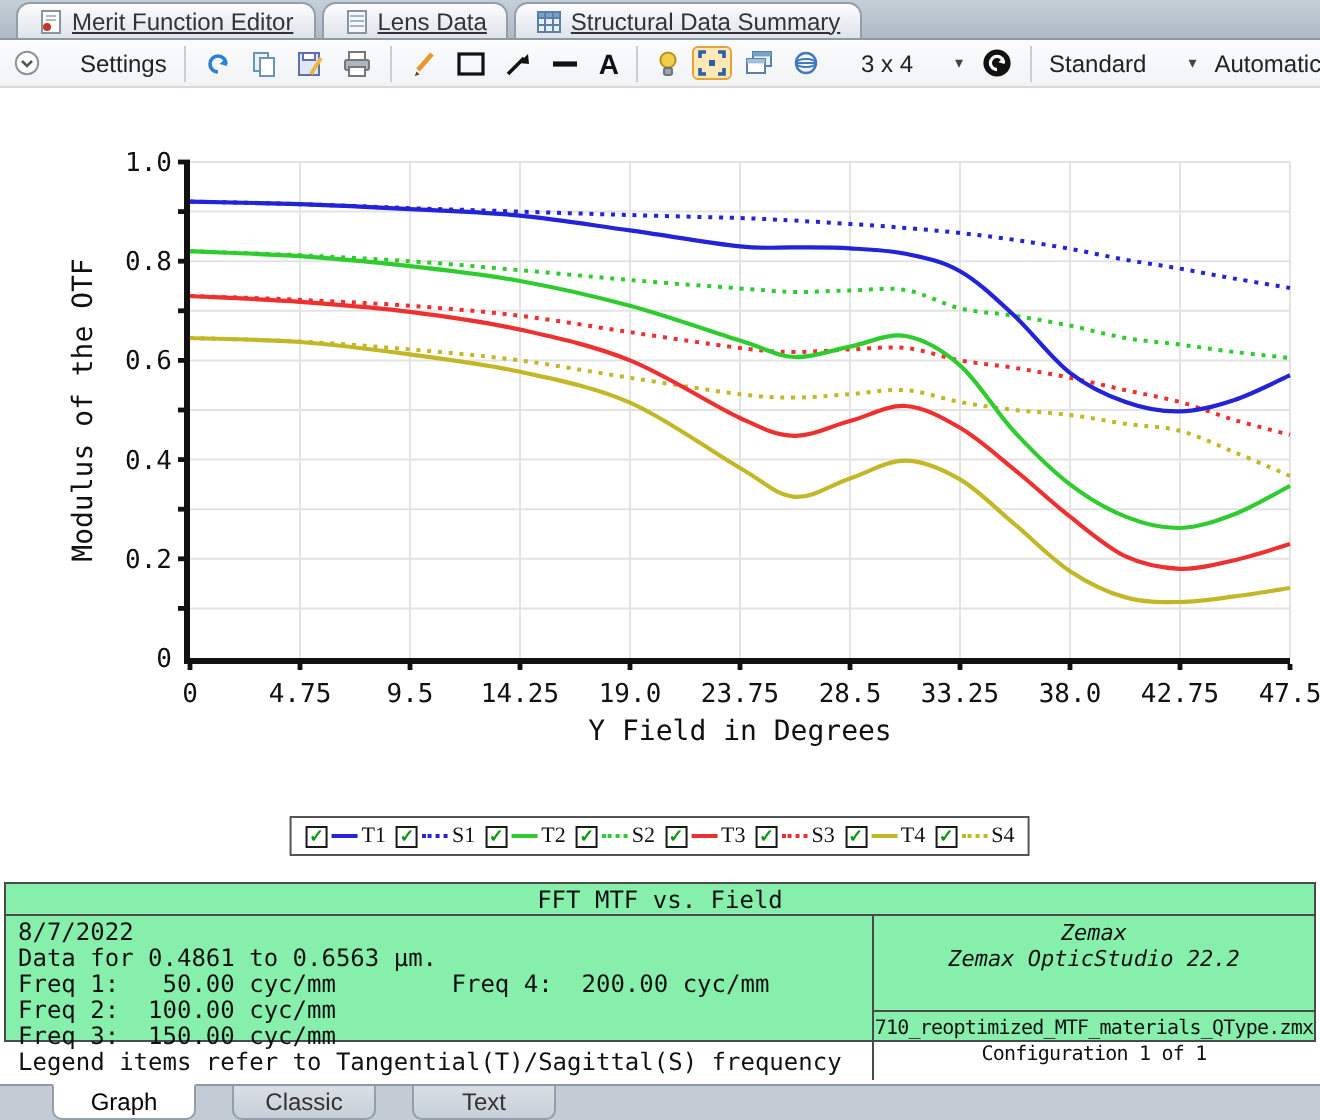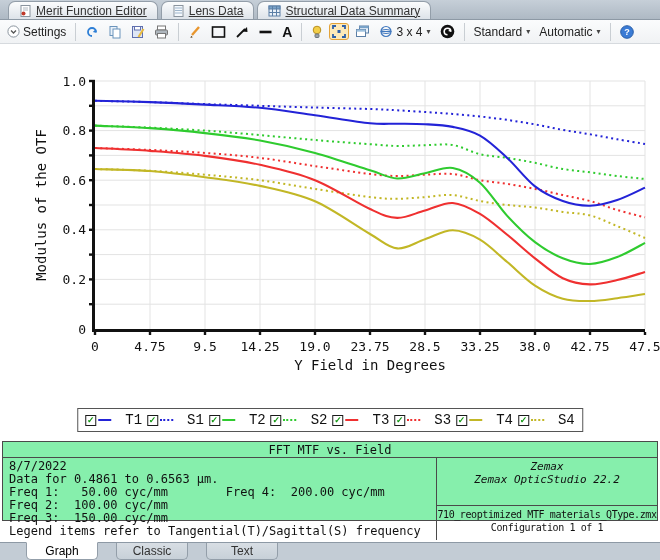--- a/index.html
+++ b/index.html
@@ -22,42 +22,42 @@
   .doc-tab.active { background:#fff; height:20px; font-weight:normal; color:#111; position:relative; z-index:2; }
   .doc-tab .close-x { color:#666; font-size:12px; margin-left:4px; }
   .tab-ic { width:13px; height:12px; flex:0 0 auto; }
   
   .toolbar {
     position:absolute; left:0; top:20px; width:660px; height:24px;
     background:linear-gradient(#fbfcfd,#f0f2f4); border-bottom:1px solid #d6dade;
     display:flex; align-items:center; padding:0 4px; gap:3px;
   }
   .tb-sep { width:1px; height:18px; background:#c9ced3; margin:0 3px; flex:0 0 auto; }
-  .tb-btn { display:flex; align-items:center; gap:3px; padding:2px 3px; border-radius:3px; }
+  .tb-btn { display:flex; align-items:center; gap:20px; padding:2px 3px; border-radius:3px; }
   .tb-label { font-size:12px; color:#222; white-space:nowrap; }
   .dd-arrow { font-size:8px; color:#444; margin-left:1px; }
   .tb-active { background:#fde9b8; border:1px solid #e3a33b; border-radius:3px; padding:1px 2px; }
   .icon-svg { display:block; }
   
   .chart-wrap { position:absolute; left:0; top:44px; width:660px; height:397px; background:#fff; }
   .legend {
     position:absolute; left:50%; top:364px; transform:translateX(-50%);
     display:flex; align-items:center; gap:5px; border:1px solid #555; background:#fff;
     padding:3px 7px; white-space:nowrap;
   }
   .lg-item { display:flex; align-items:center; gap:2px; }
   .lg-check {
     width:11px; height:11px; border:1.6px solid #1a1a1a; background:#fff;
     display:flex; align-items:center; justify-content:center;
     color:#119611; font-size:9px; font-weight:bold; line-height:1;
   }
   .lg-line { width:13px; border-top-width:2px; border-top-color:#000; height:0; }
   .lg-line.solid { border-top-style:solid; }
   .lg-line.dotted { border-top-style:dotted; }
-  .lg-name { font-family:Liberation Mono, monospace; font-size:14px; color:#111;margin-left:12px; }
+  .lg-name { font-family:Liberation Serif, serif; font-size:11px; color:#111; }
   
   .info-panel {
     position:absolute; left:2px; top:441px; width:656px; height:80px;
     border:1px solid #4a4a4a; background:#86efac; font-family:"DejaVu Sans Mono", monospace;
   }
   .info-title {
     height:16px; border-bottom:1px solid #4a4a4a; text-align:center;
     font-size:12px; line-height:16px; color:#111;
   }
   .info-body { display:flex; height:82px; }

